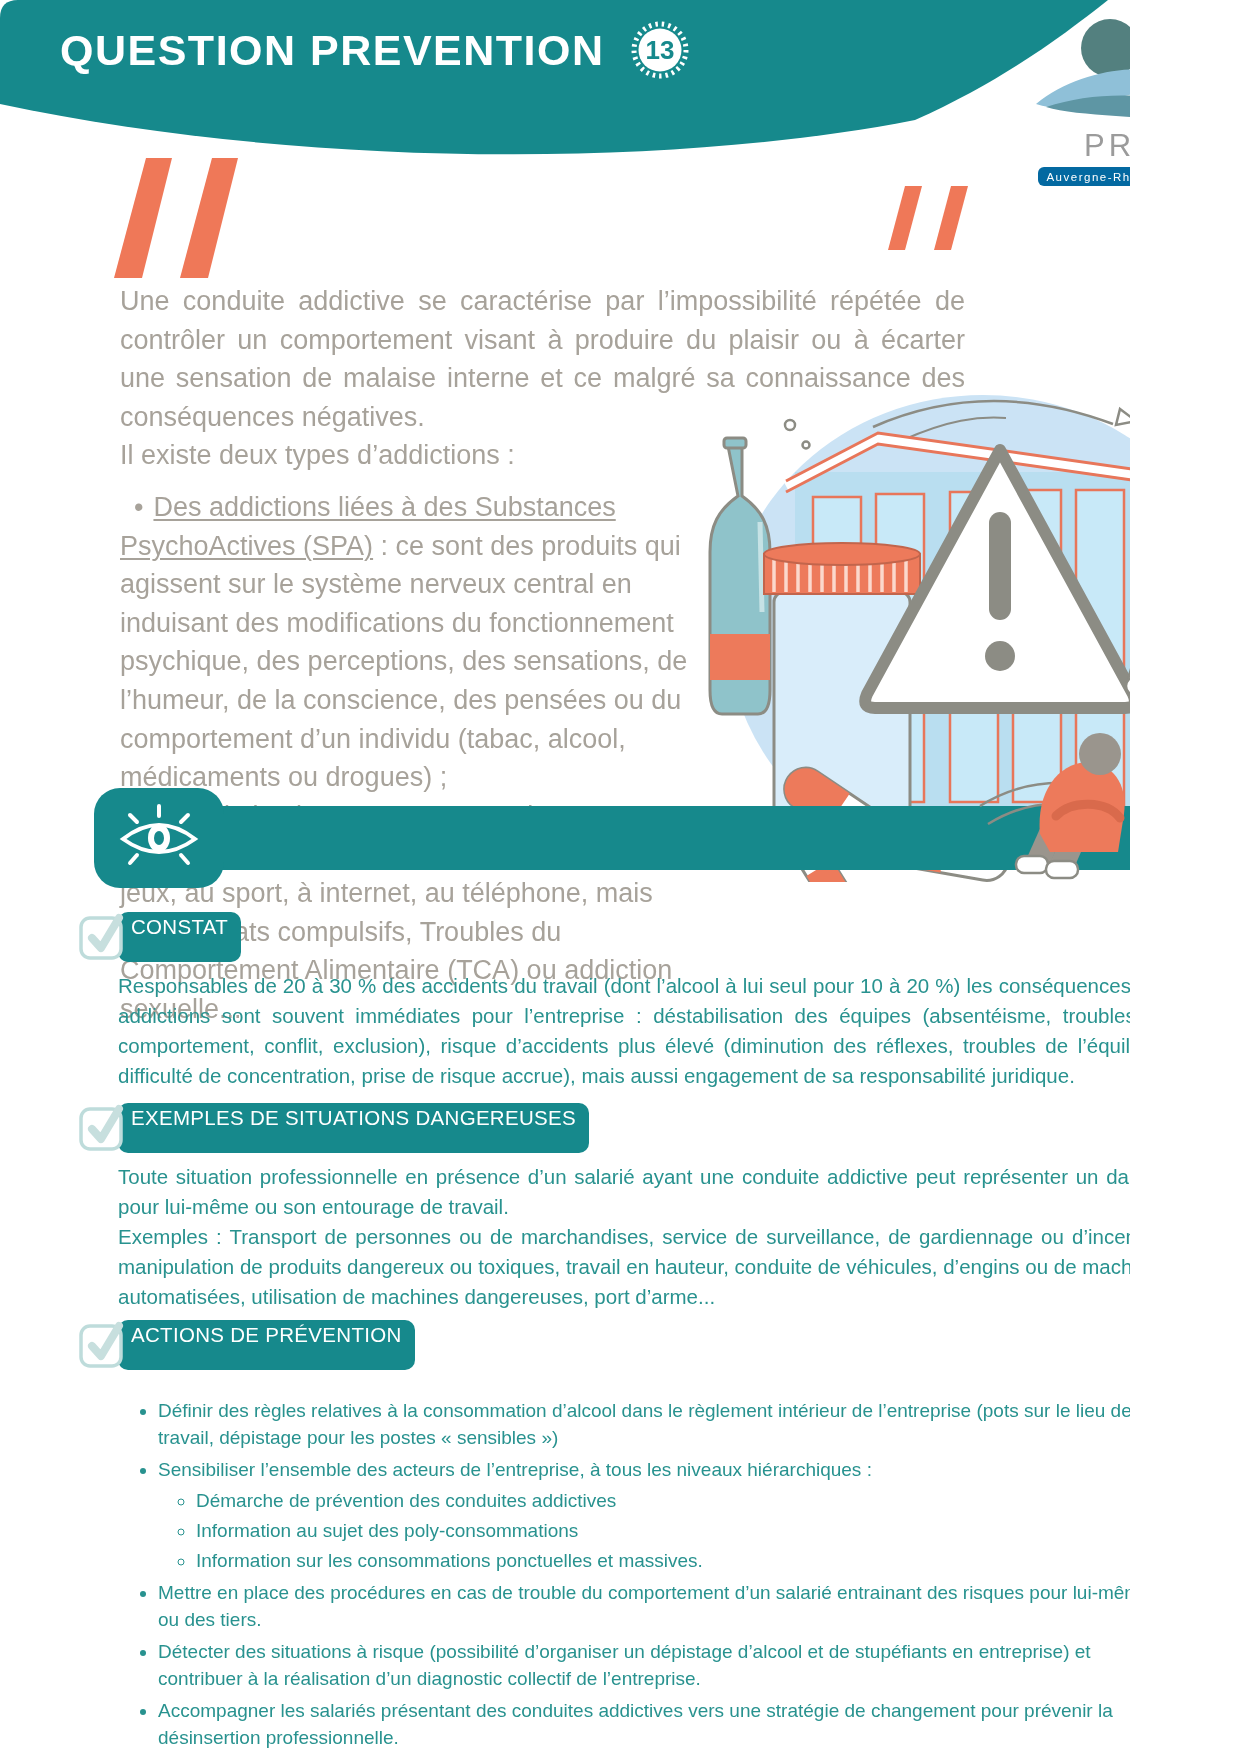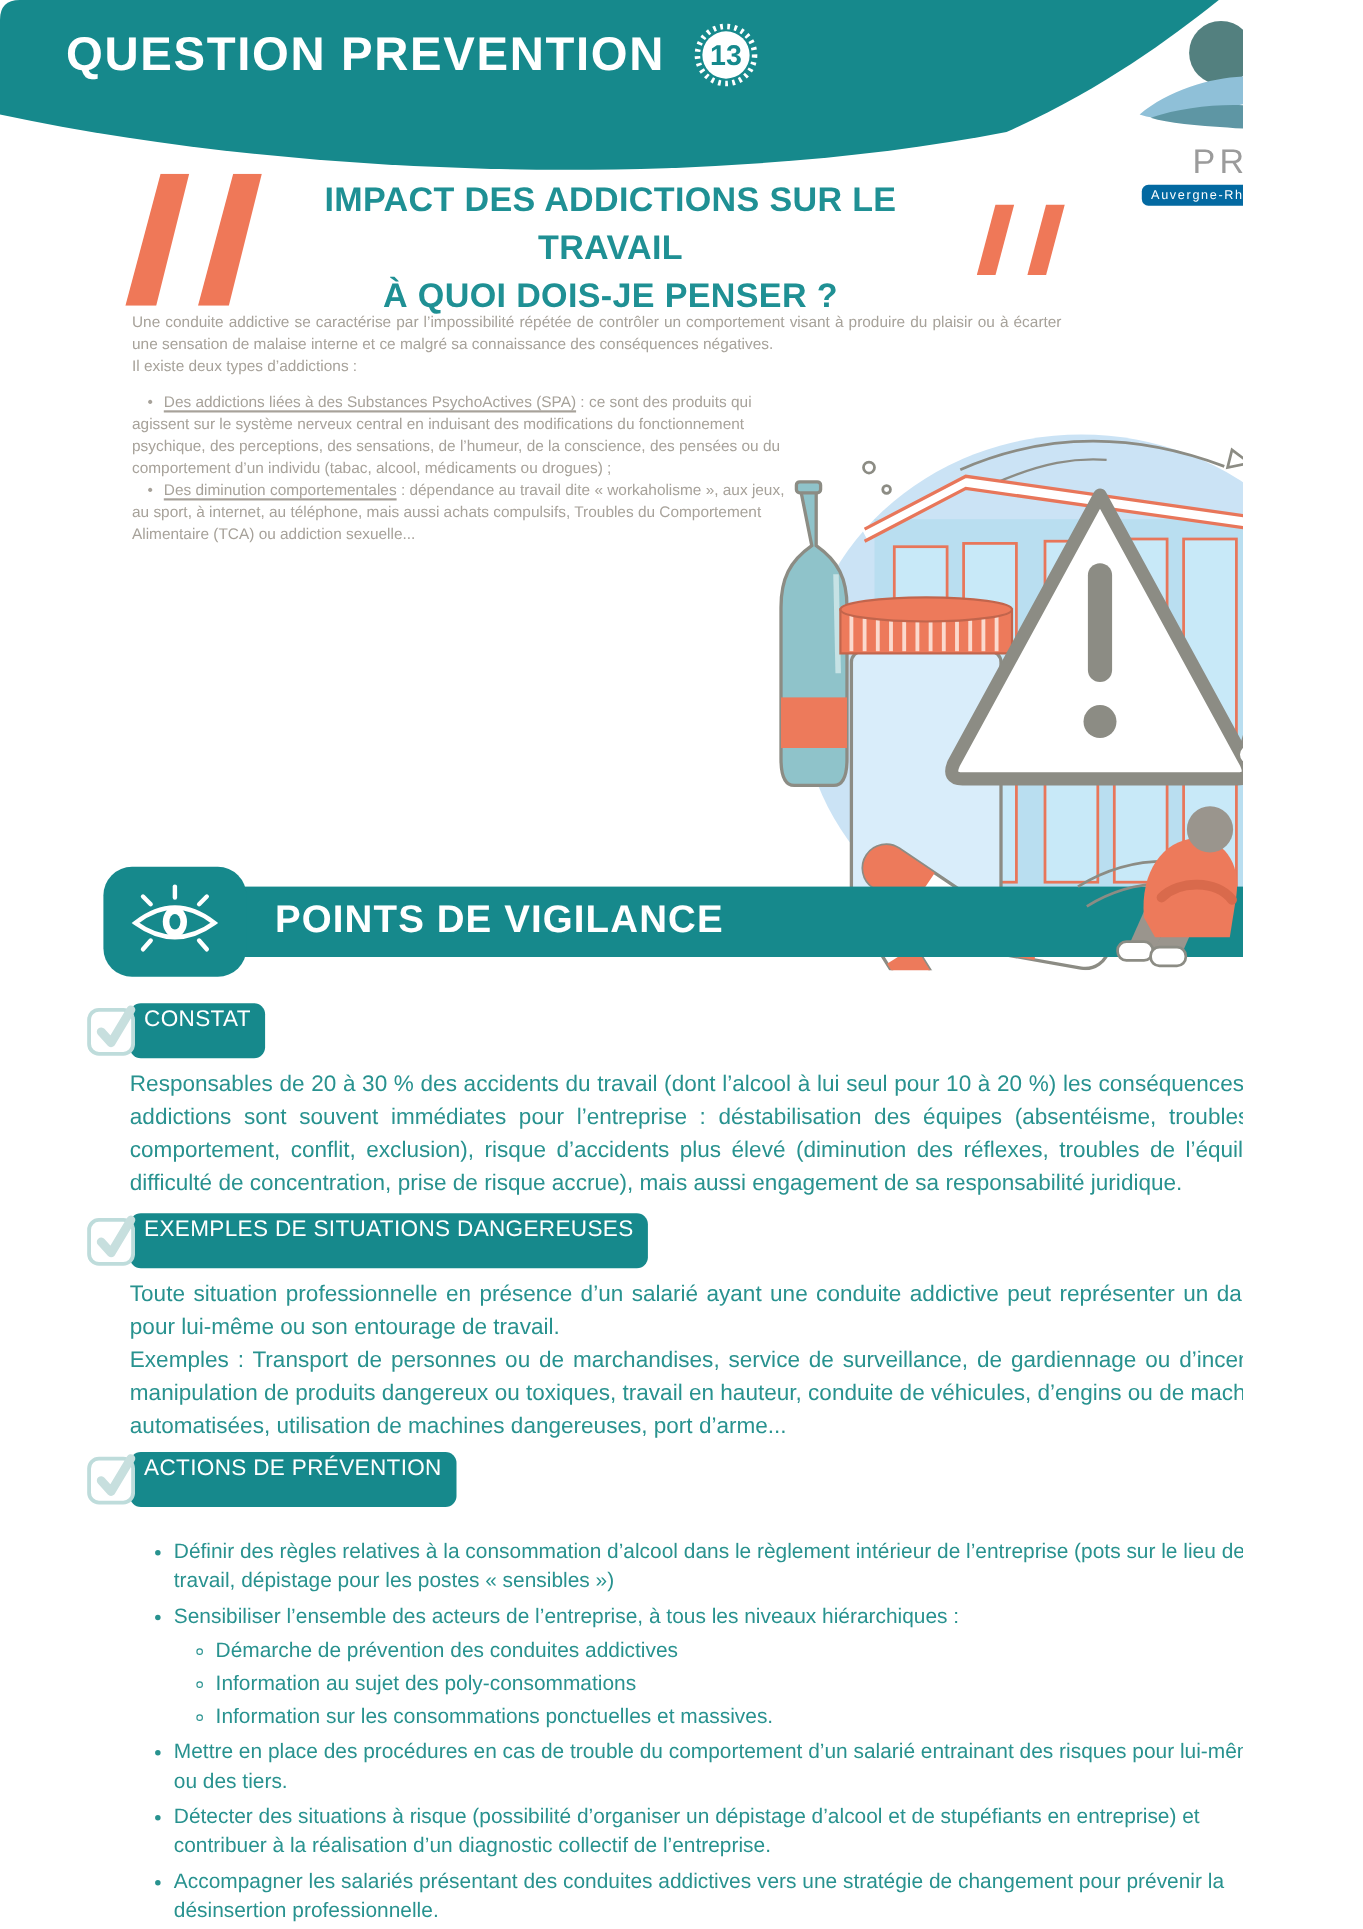--- a/index.html
+++ b/index.html
@@ -20,21 +20,21 @@
                font-size:11.5px;letter-spacing:1.5px;padding:4px 8px 3px;border-radius:6px;}
 
   
   .quote-open{position:absolute;left:112px;top:158px;}
   .quote-close{position:absolute;left:888px;top:186px;}
   .quote-title{position:absolute;left:225px;top:160px;width:660px;text-align:center;
                color:#1F9094;font-size:31px;font-weight:bold;line-height:1.4;letter-spacing:0.3px;}
 
   
   .intro{position:absolute;left:120px;top:282px;width:845px;color:#A7A29A;
-         font-size:14px;line-height:1.43;}
+         font-size:27px;line-height:1.43;}
   .intro p{margin:0;}
   .intro .justify{text-align:justify;}
   .intro-subtitle{margin-top:2px;}
   .intro-bullets{width:600px;margin-top:13px;}
   .intro-bullet{margin:0 0 11px 0;text-indent:14px;}
   .intro-bullet .dot::before{content:"•";margin-right:10px;}
   .intro-link{text-decoration:underline;text-underline-offset:3px;
               text-decoration-thickness:1.5px;color:inherit;text-align:center;}
 
   
@@ -88,24 +88,20 @@
     </svg>
     <div class="logo-name"><span>PRST</span><span class="num">4</span></div>
     <div class="logo-region">Auvergne-Rhône-Alpes</div>
   </div>
 
   <div class="quote-open">
     <svg width="128" height="120" viewBox="0 0 128 120">
       <path d="M2 120 L34 0 H60 L30 120 Z" fill="#EF7858"></path>
       <path d="M68 120 L100 0 H126 L96 120 Z" fill="#EF7858"></path>
     </svg>
-  </div>
-  <div class="quote-title">
-    <div>IMPACT DES ADDICTIONS SUR LE TRAVAIL</div>
-    <div>À QUOI DOIS-JE PENSER ?</div>
   </div>
   <div class="quote-close">
     <svg width="92" height="64" viewBox="0 0 92 64">
       <path d="M0 64 L17 0 H34 L17 64 Z" fill="#EF7858"></path>
       <path d="M46 64 L63 0 H80 L63 64 Z" fill="#EF7858"></path>
     </svg>
   </div>
 
   <div class="intro">
     <p class="justify">Une conduite addictive se caractérise par l’impossibilité répétée de contrôler un comportement visant à produire du plaisir ou à écarter une sensation de malaise interne et ce malgré sa connaissance des conséquences négatives.</p>
@@ -186,21 +182,20 @@
         <line x1="13" y1="12" x2="20" y2="19"></line>
         <line x1="71" y1="12" x2="64" y2="19"></line>
         <line x1="13" y1="60" x2="20" y2="52"></line>
         <line x1="71" y1="60" x2="64" y2="52"></line>
       </g>
       <path d="M6 36 Q42 8 78 36 Q42 62 6 36 Z" fill="none" stroke="#fff" stroke-width="4"></path>
       <ellipse cx="42" cy="35" rx="11" ry="14" fill="#fff"></ellipse>
       <ellipse cx="42" cy="35" rx="5" ry="7" fill="#16898C"></ellipse>
     </svg>
   </div>
-  <div class="banner-title">POINTS DE VIGILANCE</div>
 
   <svg class="illu-front" width="552" height="500" viewBox="0 0 552 500">
 
     <g>
       <path d="M312 68 L445 312 Q451 326 437 326 L187 326 Q173 326 179 312 Z" fill="#fff" stroke="#8C8C84" stroke-width="12" stroke-linejoin="round"></path>
       <rect x="301" y="130" width="22" height="108" rx="11" fill="#8C8C84"></rect>
       <circle cx="312" cy="274" r="15" fill="#8C8C84"></circle>
     </g>
 
     <g stroke="#8C8C84" stroke-width="2.5" stroke-linecap="round">

